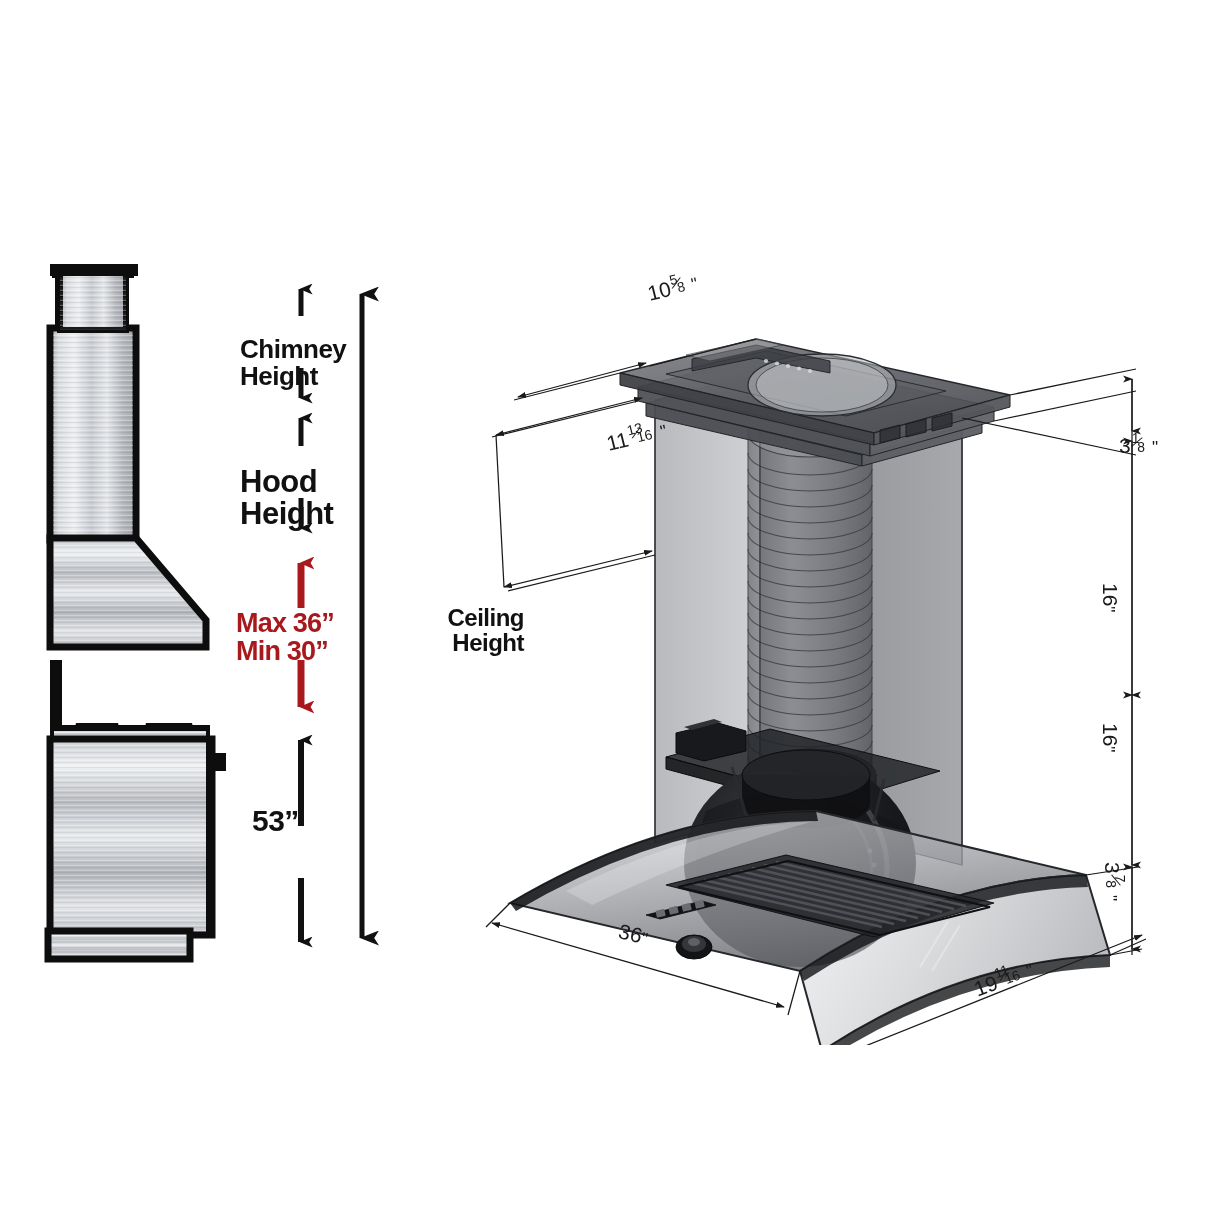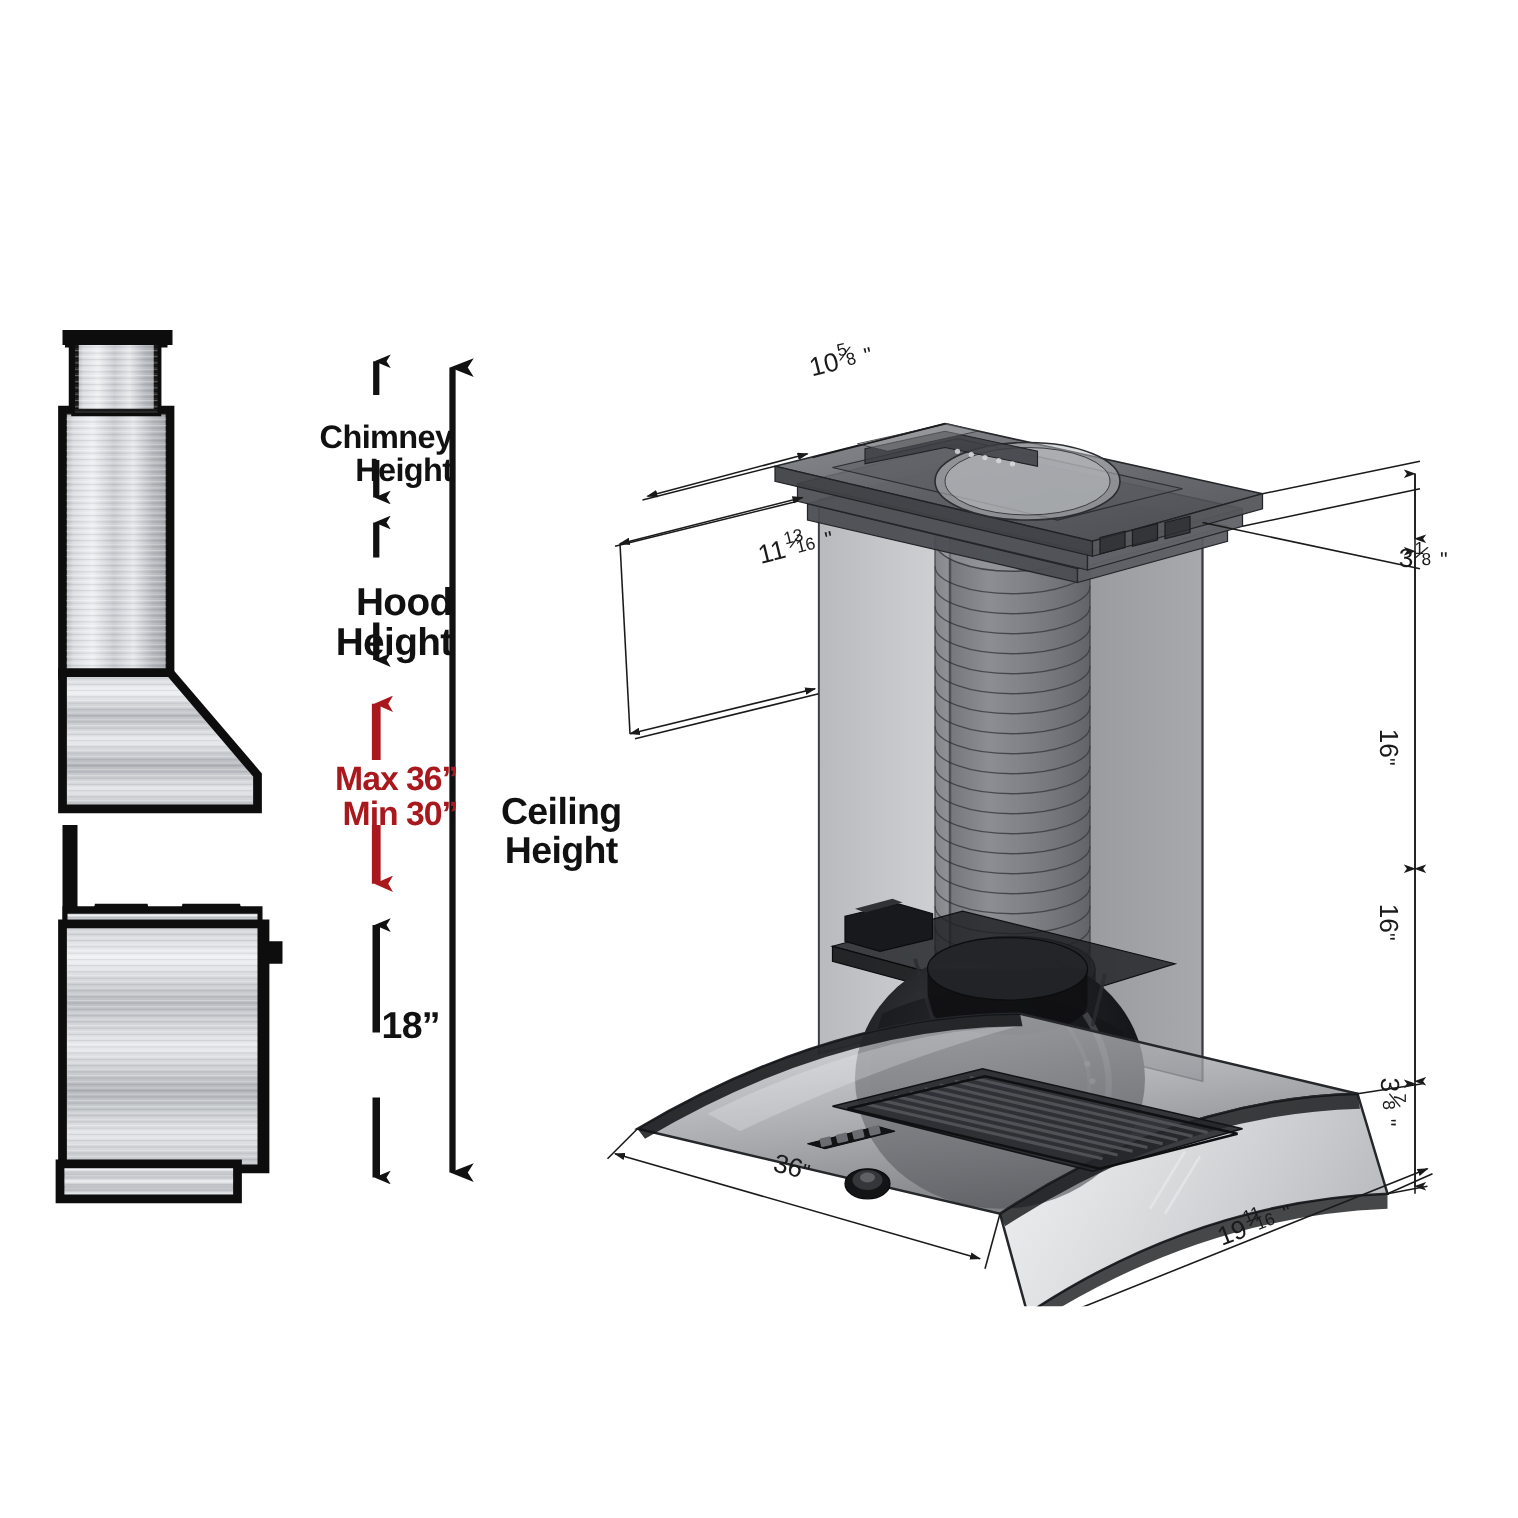--- a/index.html
+++ b/index.html
@@ -9,21 +9,21 @@
   .abs{position:absolute;}
 
   
   .mlabel{
     position:absolute;
     font-family:"Liberation Sans",sans-serif;
     font-weight:bold;
     color:#111111;
     letter-spacing:-0.5px;
     line-height:1.04;
-    text-align:right;
+    text-align:left;
     white-space:pre-line;
   }
   .mlabel.red{color:#a8181c;}
 
   .dimtext{
     position:absolute;
     font-family:"Liberation Sans",sans-serif;
     font-weight:400;
     color:#1a1a1a;
     white-space:nowrap;
@@ -158,23 +158,23 @@
 
   <div class="mlabel" style="left:240px;top:336px;width:122px;font-size:26px;">Chimney
 Height</div>
 
   <div class="mlabel" style="left:240px;top:466px;width:122px;font-size:31px;">Hood
 Height</div>
 
   <div class="mlabel red" style="left:236px;top:609px;width:130px;font-size:27px;letter-spacing:-0.8px;">Max 36”
 Min 30”</div>
 
-  <div class="mlabel" style="left:252px;top:805px;width:100px;font-size:30px;">18”</div>
-
-  <div class="mlabel" style="left:374px;top:634px;width:150px;font-size:30px;text-align:center;">Ceiling
+  <div class="mlabel" style="left:252px;top:805px;width:100px;font-size:30px;">53”</div>
+
+  <div class="mlabel" style="left:374px;top:606px;width:150px;font-size:24px;text-align:right;">Ceiling
 Height</div>
 
   <svg class="abs" style="left:470px;top:255px;" width="744" height="790" viewBox="0 0 744 790">
     <defs>
       <linearGradient id="gGlassTop" x1="0" y1="0" x2="1" y2="1">
         <stop offset="0%" stop-color="#7d7f85" stop-opacity="0.90"></stop>
         <stop offset="45%" stop-color="#5a5c62" stop-opacity="0.88"></stop>
         <stop offset="100%" stop-color="#46484d" stop-opacity="0.92"></stop>
       </linearGradient>
       <linearGradient id="gChimFront" x1="0" y1="0" x2="1" y2="0">

